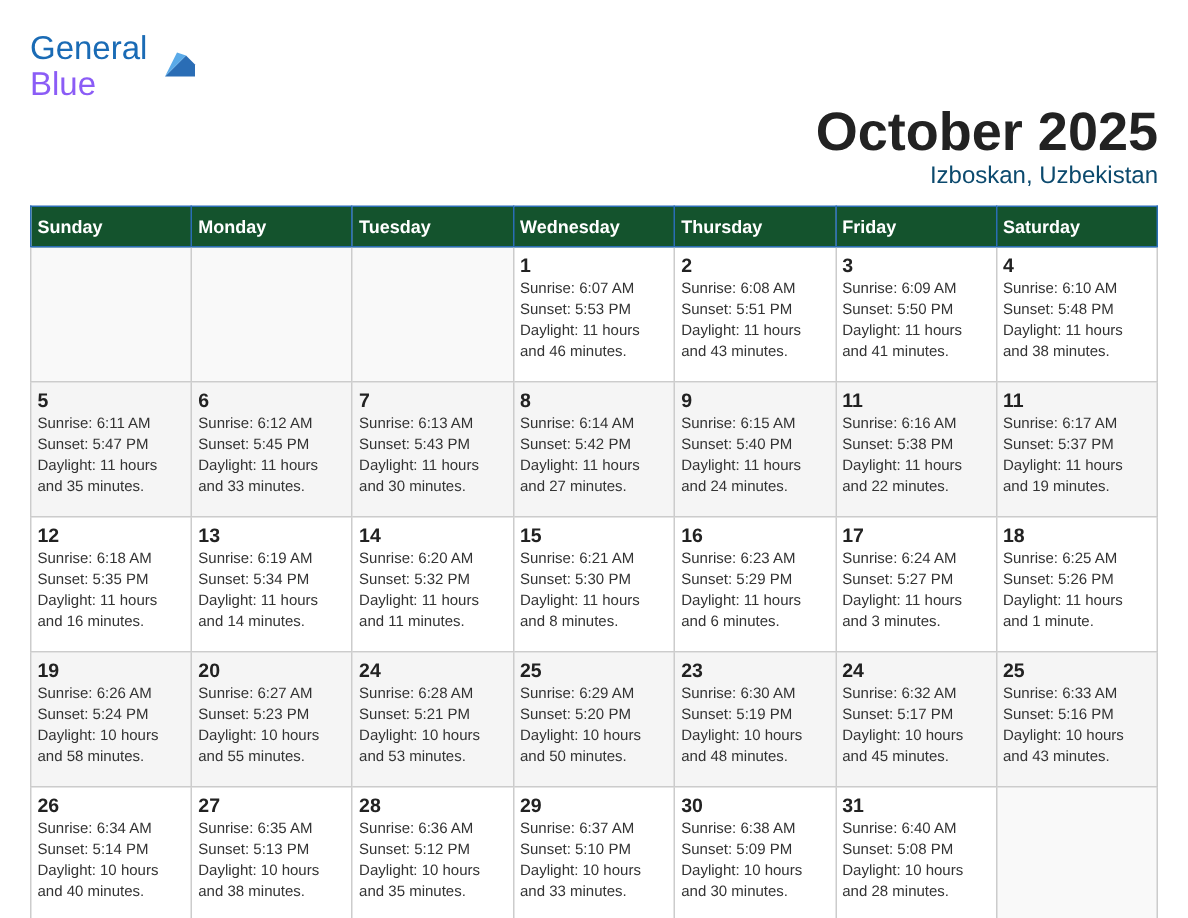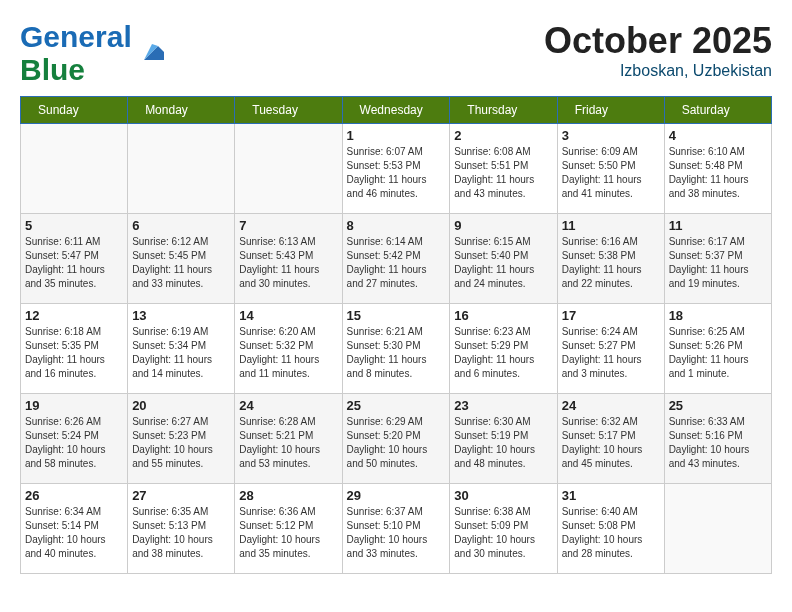--- a/index.html
+++ b/index.html
@@ -14,57 +14,58 @@
       display: flex;
       justify-content: space-between;
       align-items: flex-start;
       margin-bottom: 10px;
     }
     .logo {
       display: flex;
       align-items: center;
     }
     .logo-text {
-      font-size: 30px;
-      font-weight: bold;
+      font-size: 22px;
+      font-weight: normal;
       color: #333;
       line-height: 1.1;
     }
     .logo-text span {
       color: #1a6bb5;
     }
     .logo-icon {
       width: 30px;
       height: 30px;
       margin-left: 4px;
     }
     .title-block {
       text-align: right;
+      margin-top: 47px;
     }
     .month-title {
       font-size: 36px;
       font-weight: bold;
       color: #222;
     }
     .subtitle {
       font-size: 16px;
       color: #0c4a6e;
     }
     table {
       width: 100%;
       border-collapse: collapse;
       font-size: 11px;
     }
     thead th {
-      background-color: #4d7c0f;
+      background-color: #14532d;
       color: #fff;
-      padding: 6px 17px;
+      padding: 6px 4px;
       text-align: left;
       font-size: 12px;
-      font-weight: normal;
+      font-weight: bold;
       border: 1px solid #2a6db5;
     }
     tbody td {
       border: 1px solid #ccc;
       vertical-align: top;
       padding: 4px;
       width: 108px;
       height: 90px;
       background: #fff;
     }
@@ -87,21 +88,21 @@
     }
   </style>
 </head>
 <body>
 
 <div class="header">
   <div class="logo">
     <div>
       <div class="logo-text">
         <span>General</span><br>
-        <span style="color:#15803d;">Blue</span>
+        <span style="color:#8b5cf6;">Blue</span>
       </div>
     </div>
     <svg class="logo-icon" viewBox="0 0 30 30">
       <polygon points="8,22 22,8 28,14 28,22" fill="#2a6db5"></polygon>
       <polygon points="8,22 16,6 22,8" fill="#5aaae8"></polygon>
     </svg>
   </div>
   <div class="title-block">
     <div class="month-title">October 2025</div>
     <div class="subtitle">Izboskan, Uzbekistan</div>

